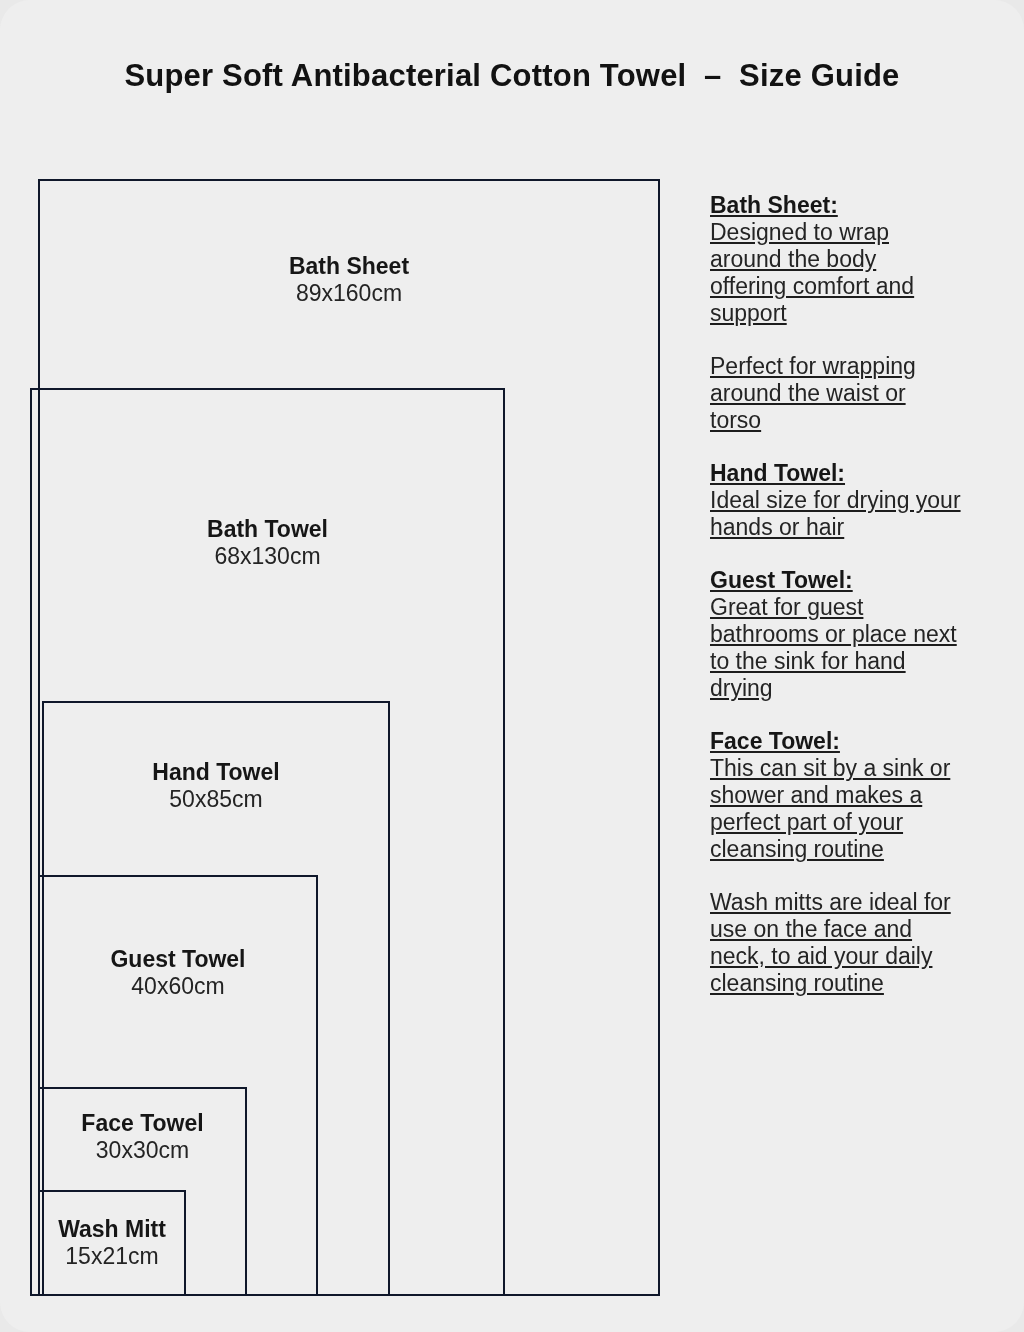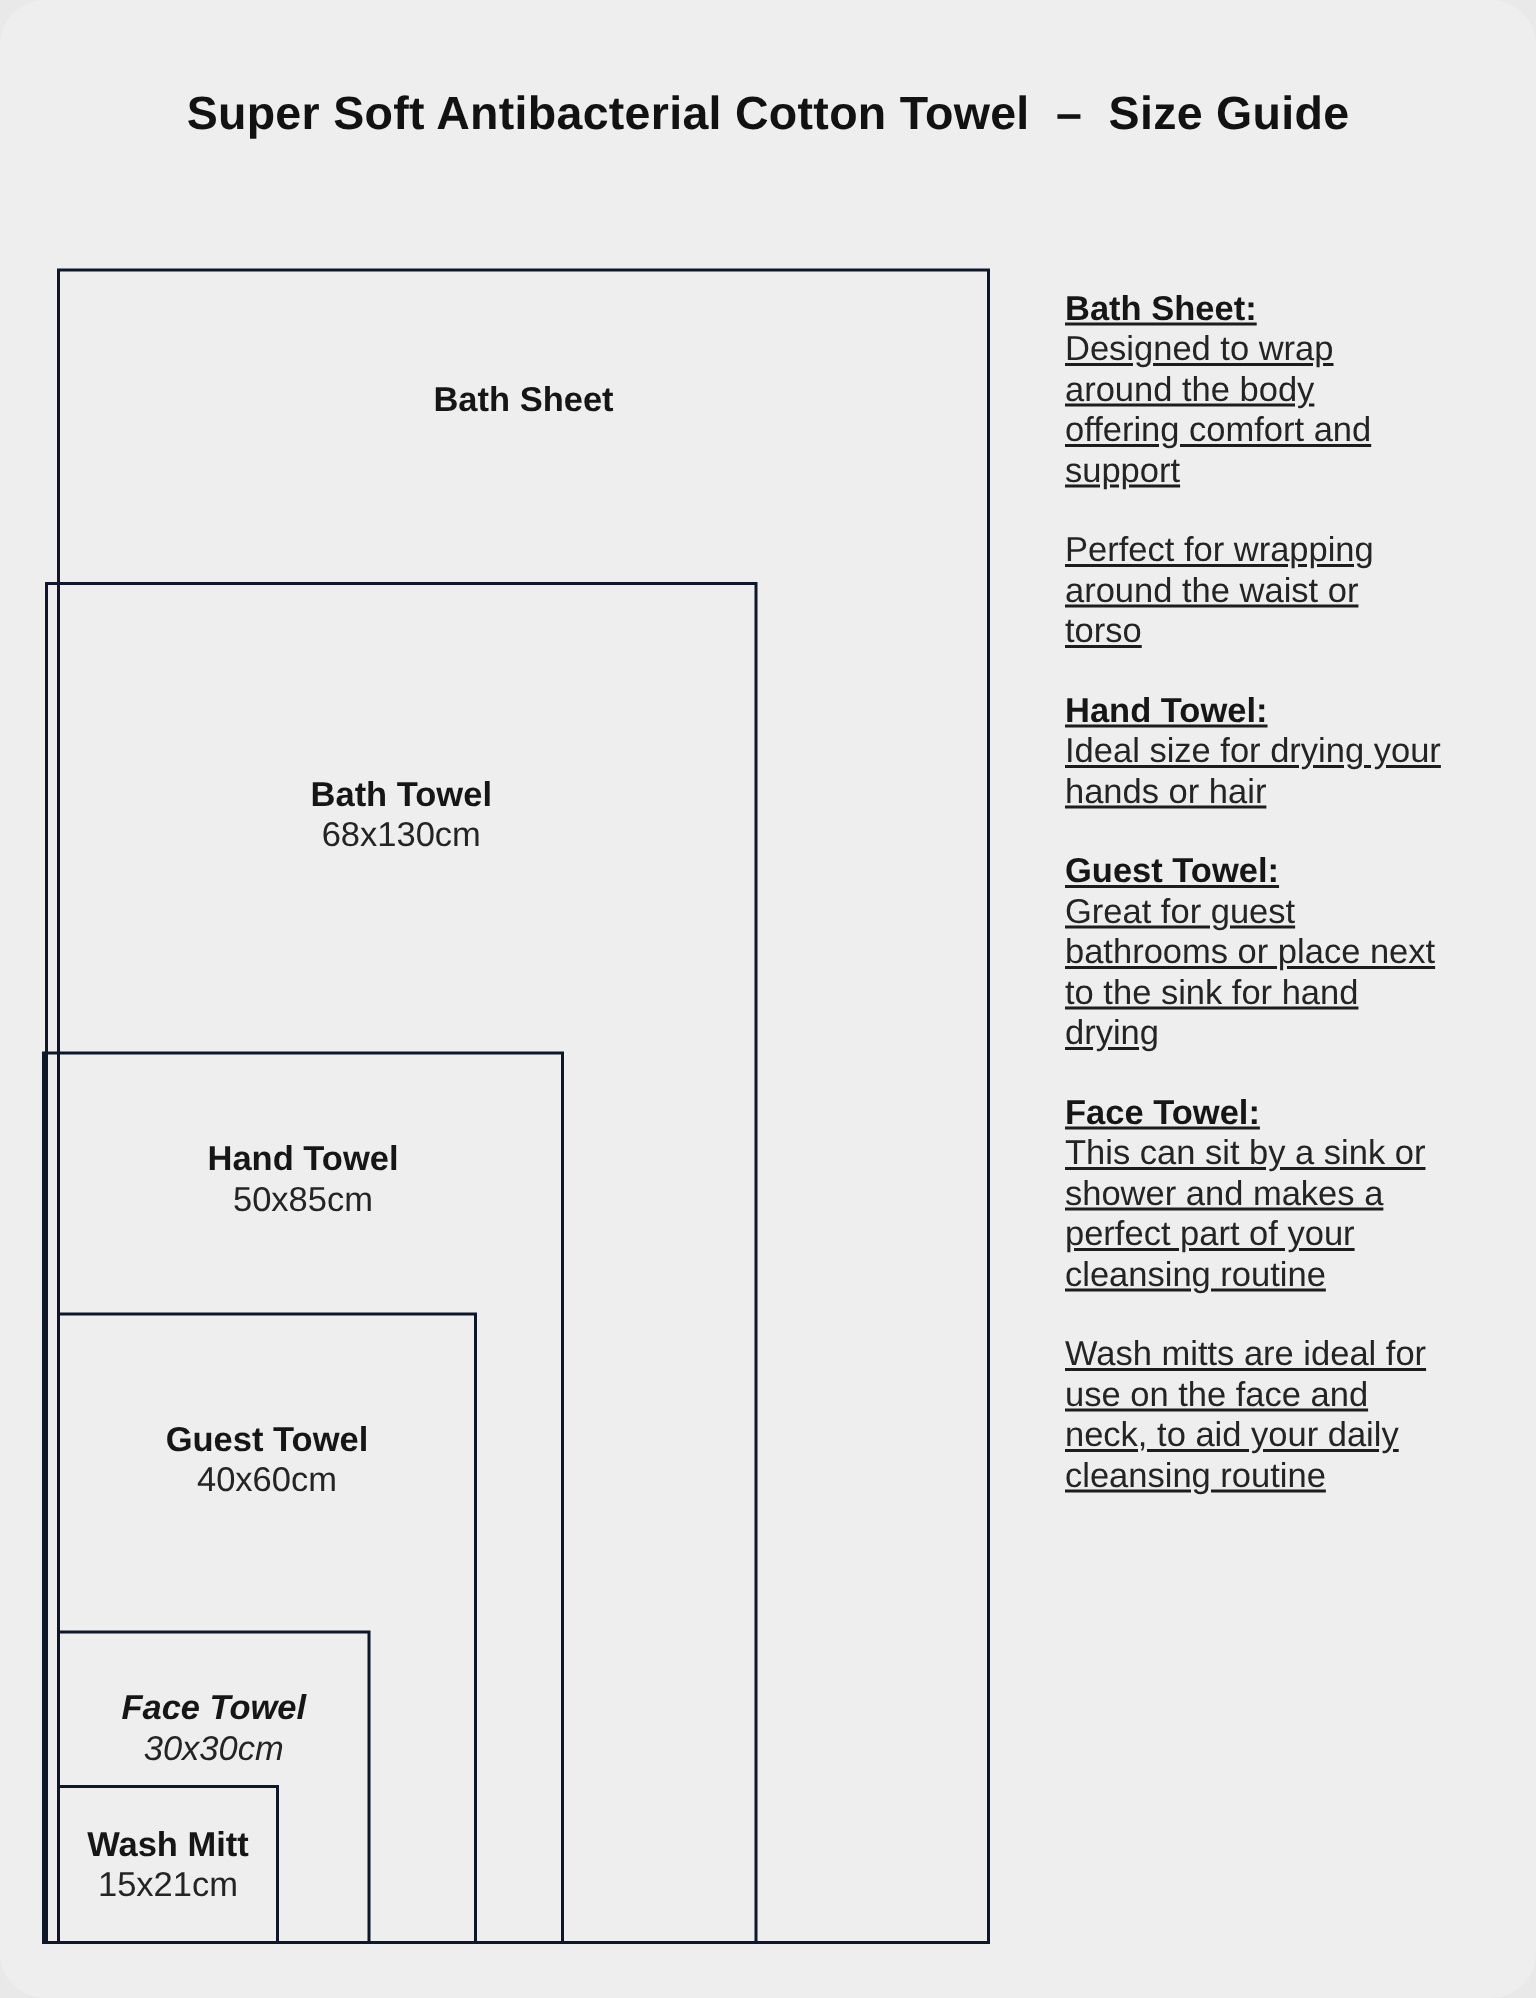--- a/index.html
+++ b/index.html
@@ -29,37 +29,37 @@
     color:#121212;
   }
   .rect {
     position:absolute;
     box-sizing:border-box;
     border:2px solid #0f172a;
     background:transparent;
   }
   .r-bathsheet { left:38px; top:179px;  width:622px; height:1117px; }
   .r-bathtowel { left:30px; top:388px;  width:475px; height:908px;text-decoration:underline;  }
-  .r-handtowel { left:28px; top:701px;  width:348px; height:595px;  }
+  .r-handtowel { left:42px; top:701px;  width:348px; height:595px;  }
   .r-guesttowel{ left:38px; top:875px;  width:280px; height:421px;  }
   .r-facetowel { left:38px; top:1087px; width:209px; height:209px;  }
   .r-washmitt  { left:38px; top:1190px; width:148px; height:106px;  }
 
   .rect-label {
     position:absolute;
     left:0; right:0;
     text-align:center;
     line-height:27px;
     font-size:23px;
   }
   .r-bathsheet  .rect-label { top:72px;  }
   .r-bathtowel  .rect-label { top:126px; }
   .r-handtowel  .rect-label { top:56px;  }
   .r-guesttowel .rect-label { top:69px;  }
-  .r-facetowel  .rect-label { top:36px;font-style:italic;  }
+  .r-facetowel  .rect-label { top:21px;  }
   .r-washmitt   .rect-label { top:24px;  }
 
   .rect-name { font-weight:bold; color:#161616; }
   .rect-size { font-weight:normal; color:#242424; }
 
   .descriptions {
     position:absolute;
     left:710px;
     top:192px;
     width:285px;
@@ -83,20 +83,21 @@
 
 <div class="page">
 
   <h1 class="title">Super Soft Antibacterial Cotton Towel &nbsp;–&nbsp; Size Guide</h1>
 
   <div>
 
     <div class="rect r-bathsheet">
       <div class="rect-label">
         <div class="rect-name">Bath Sheet</div>
+        <div class="rect-size">89x160cm</div>
       </div>
     </div>
 
     <div class="rect r-bathtowel">
       <div class="rect-label">
         <div class="rect-name">Bath Towel</div>
         <div class="rect-size">68x130cm</div>
       </div>
     </div>
 

